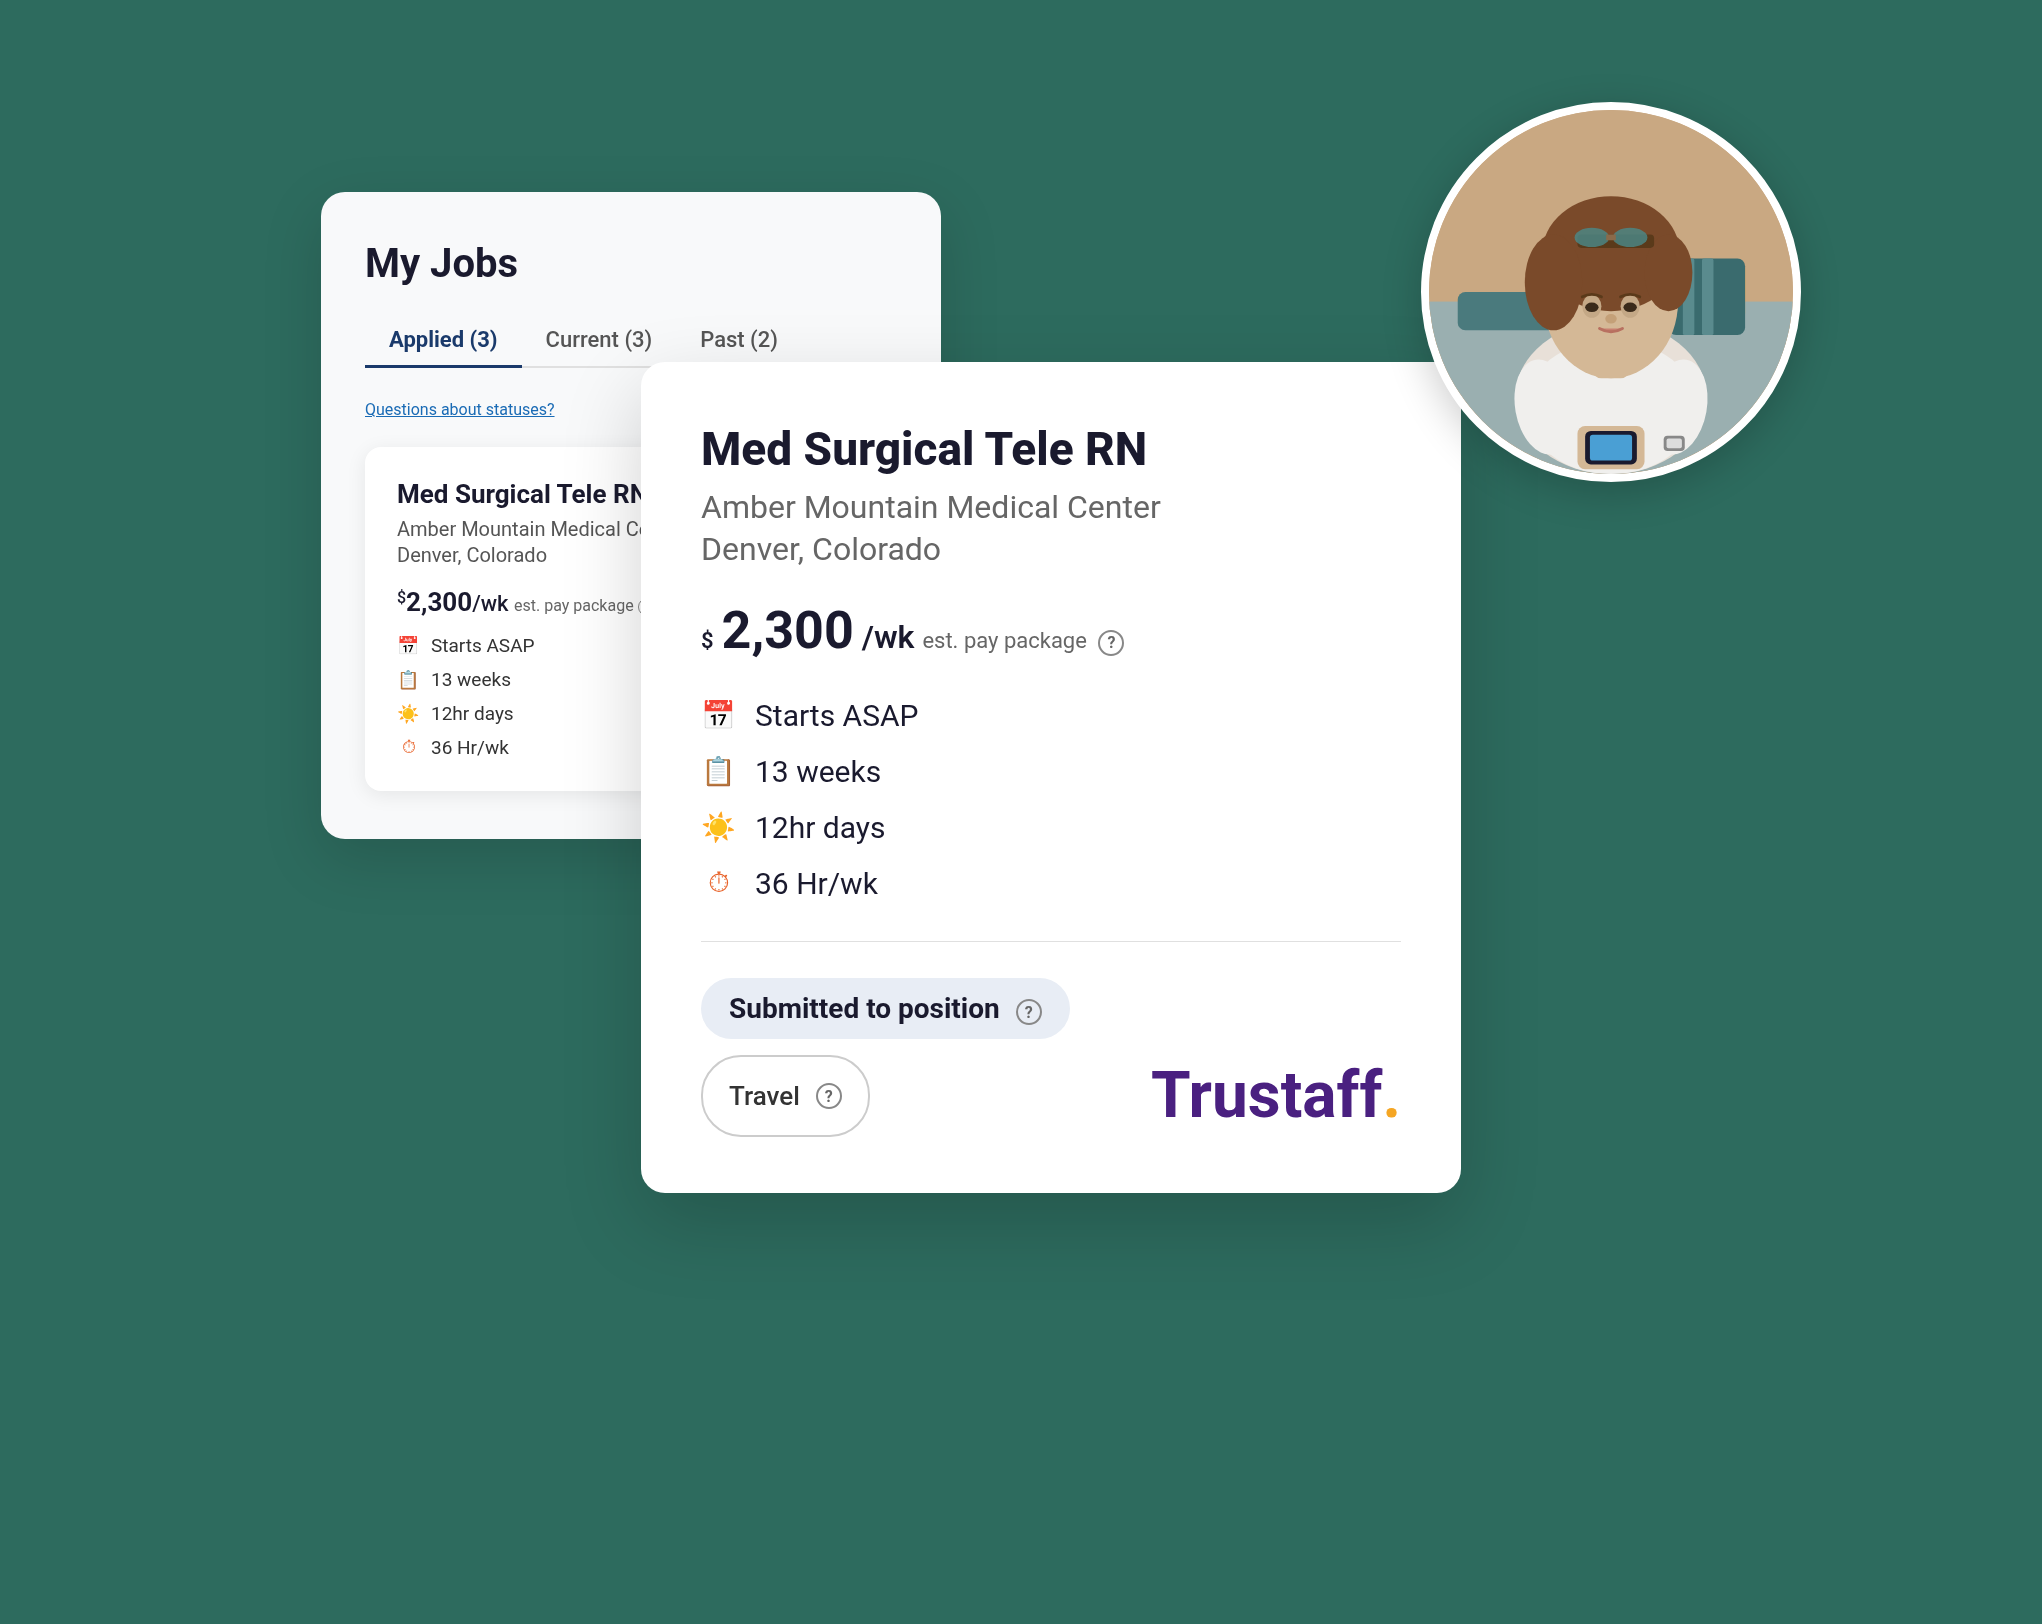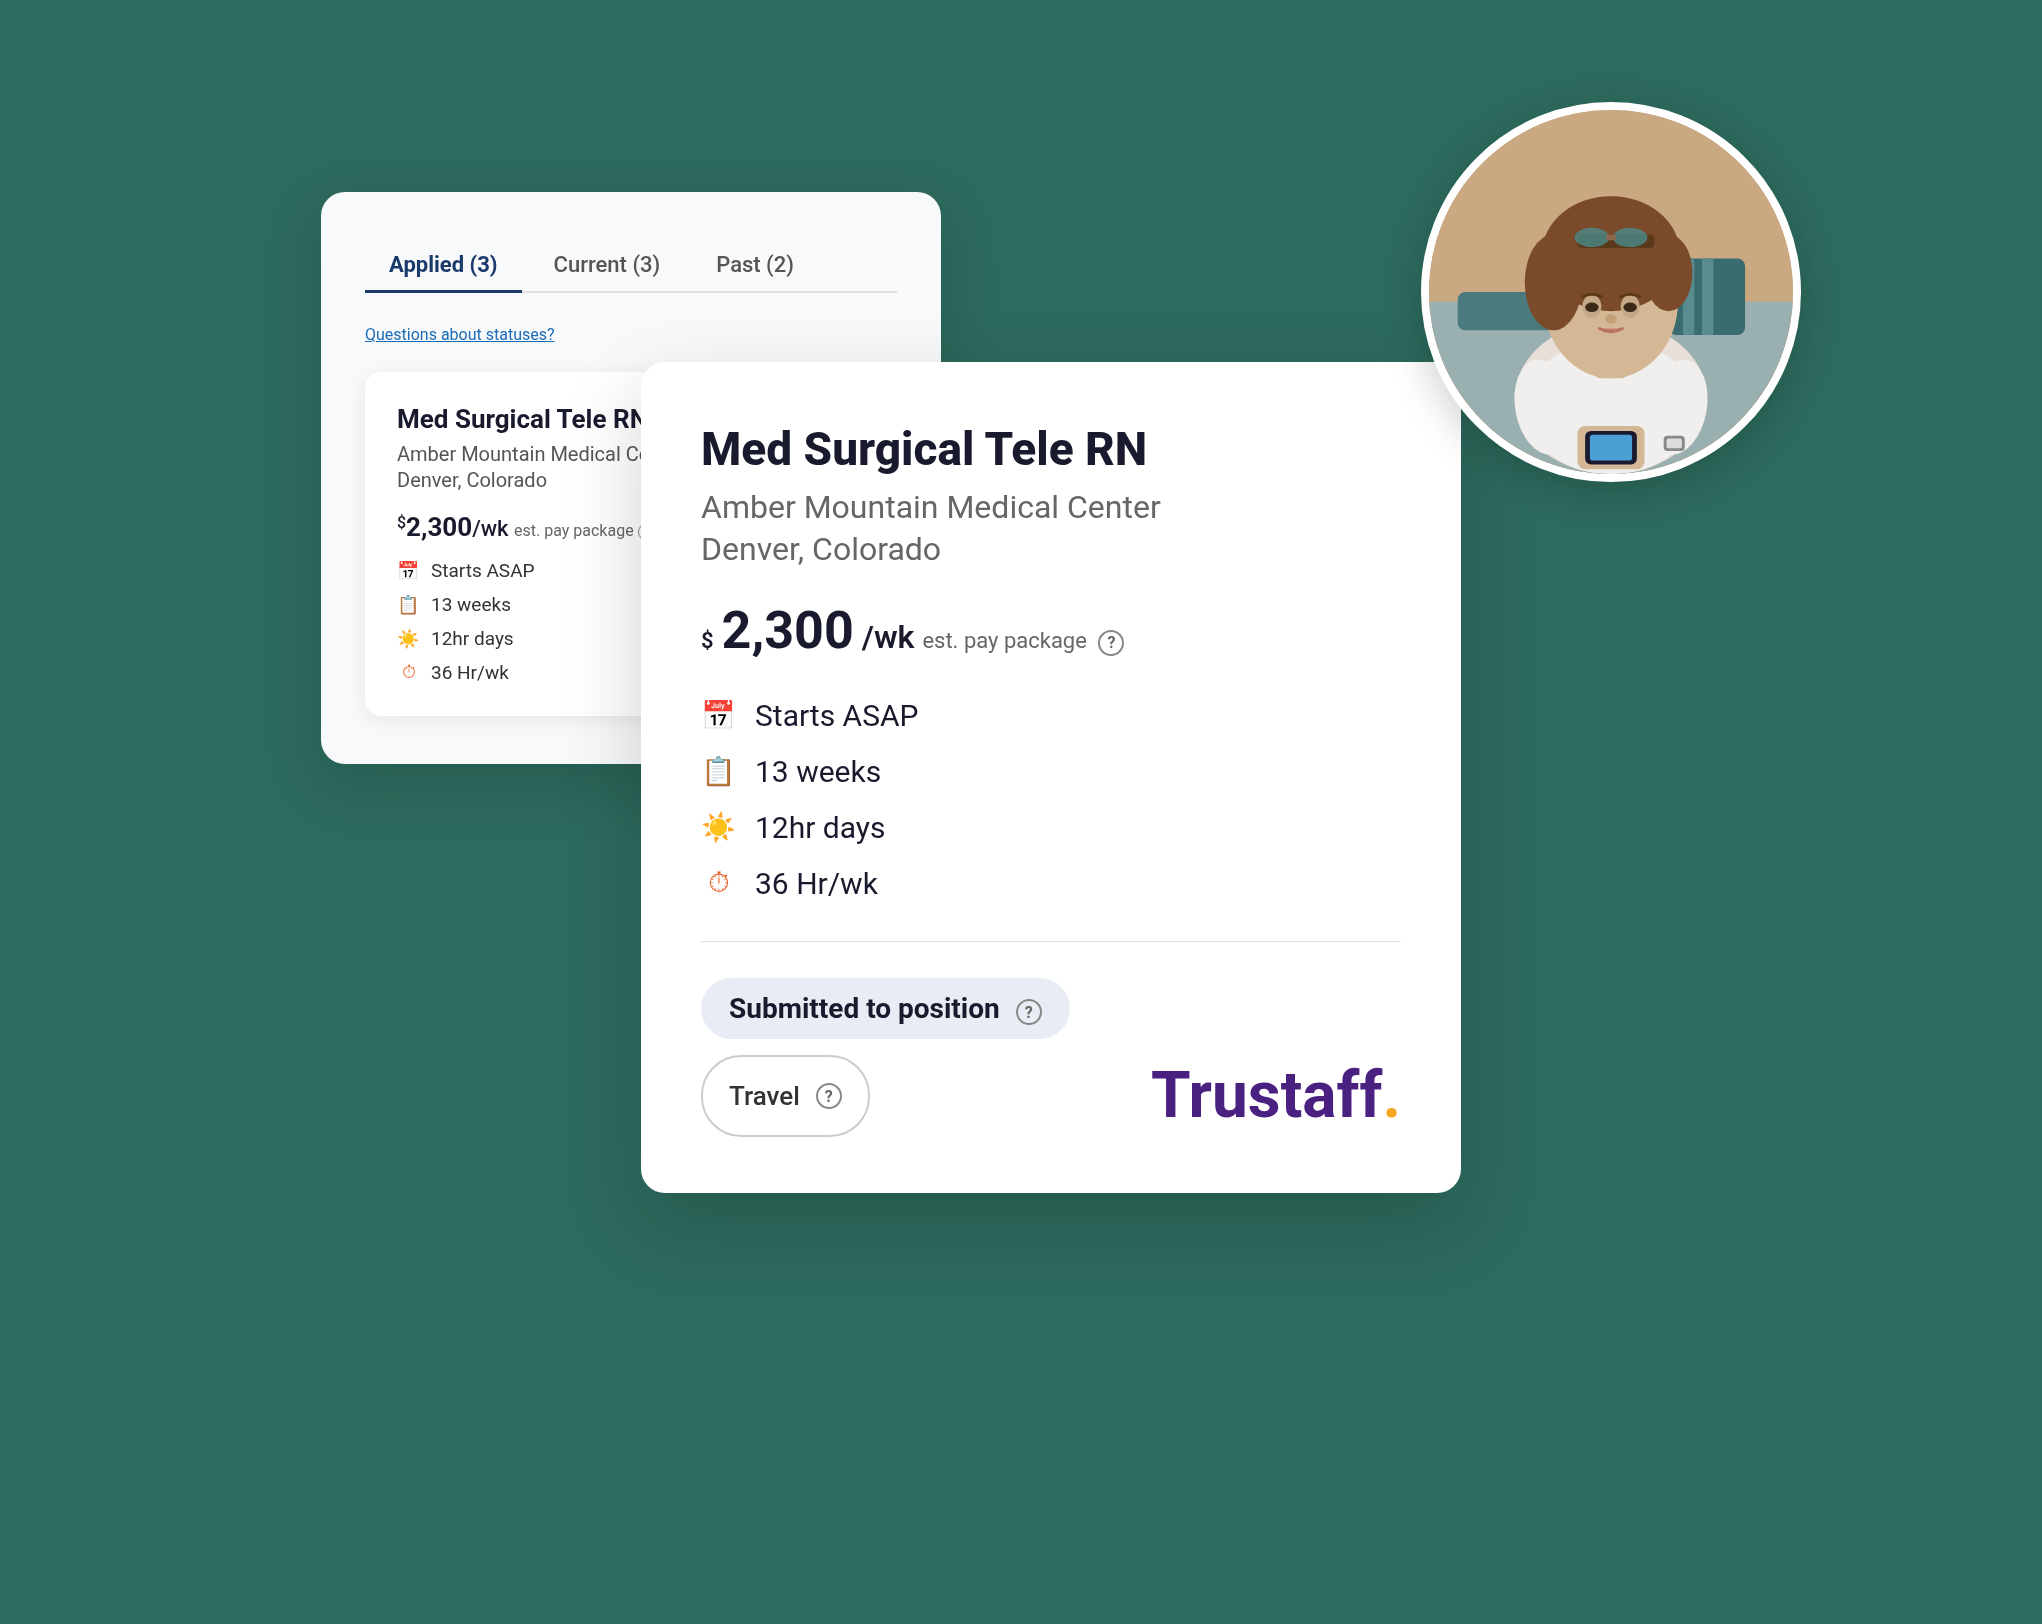--- a/index.html
+++ b/index.html
@@ -37,21 +37,21 @@
 
     .my-jobs-title {
       font-size: 40px;
       font-weight: 700;
       color: #1a1a2e;
       margin-bottom: 28px;
     }
 
     .tabs-row {
       display: flex;
-      gap: 8px;
+      gap: 0;
       border-bottom: 2px solid #e0e0e0;
       margin-bottom: 32px;
     }
 
     .tab {
       padding: 12px 24px 14px;
       font-size: 22px;
       color: #555;
       cursor: pointer;
       position: relative;
@@ -362,20 +362,21 @@
     .icon-clock { color: #e8632a; }
     .icon-weeks { color: #e8632a; }
     .icon-sun { color: #e8a020; }
   </style>
 </head>
 <body>
 
 <div class="main-container">
 
   <div class="my-jobs-card">
+    <div class="my-jobs-title">My Jobs</div>
 
     <div class="tabs-row">
       <div class="tab active">Applied (3)</div>
       <div class="tab">Current (3)</div>
       <div class="tab">Past (2)</div>
     </div>
 
 
     <a class="questions-link" href="#">Questions about statuses?</a>
 

